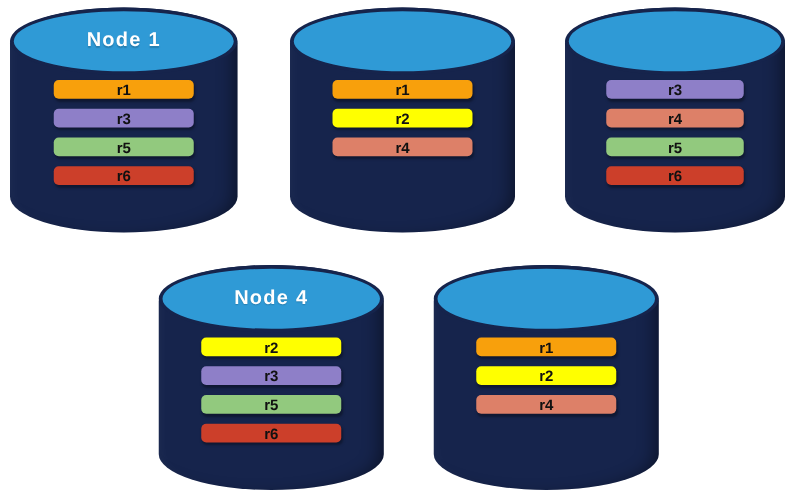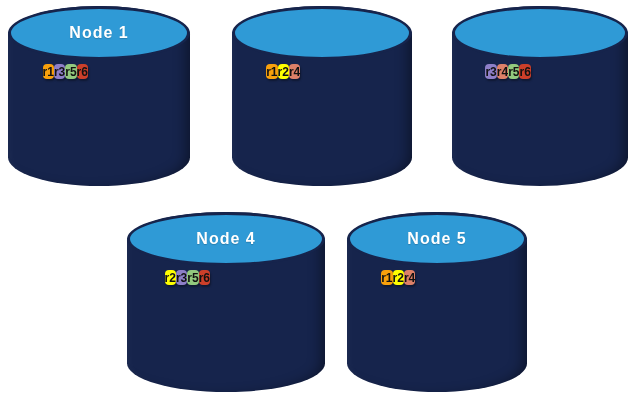--- a/index.html
+++ b/index.html
@@ -64,21 +64,21 @@
     text-shadow: 0 1px 1px rgba(0,0,0,0.18);
     z-index: 4;
     pointer-events: none;
   }
   .replica-stack {
     position: absolute;
     z-index: 3;
     left: 19%;
     right: 19%;
     display: flex;
-    flex-direction: row;
+    flex-direction: column;
   }
   .replica {
     height: 15px;
     border-radius: 4px;
     display: flex;
     align-items: center;
     justify-content: center;
     font-size: 12px;
     font-weight: bold;
     color: #111111;
@@ -115,34 +115,33 @@
     <div class="node" style="left: 452px; top: 6px; width: 176px; height: 180px;">
       <div class="cyl-body" style="background: rgb(22, 36, 76);"></div>
       <div class="cyl-top" style="background: rgb(47, 154, 214); border-color: rgb(22, 36, 76);"></div>
       <div class="replica-stack" style="top: 58px;">
         <div class="replica" style="background: rgb(142, 127, 200);">r3</div>
         <div class="replica" style="background: rgb(221, 128, 104);">r4</div>
         <div class="replica" style="background: rgb(146, 201, 126);">r5</div>
         <div class="replica" style="background: rgb(204, 63, 42);">r6</div>
       </div>
     </div>
-    <div class="node" style="left: 127px; top: 212px; width: 180px; height: 180px; padding-left: 18px;">
+    <div class="node" style="left: 127px; top: 212px; width: 180px; height: 180px;">
       <div class="cyl-body" style="background: rgb(22, 36, 76);"></div>
       <div class="cyl-top" style="background: rgb(47, 154, 214); border-color: rgb(22, 36, 76);"></div>
       <div class="node-label" style="color: rgb(255, 255, 255);">Node  4</div>
       <div class="replica-stack" style="top: 58px;">
         <div class="replica" style="background: rgb(255, 255, 0);">r2</div>
         <div class="replica" style="background: rgb(142, 127, 200);">r3</div>
         <div class="replica" style="background: rgb(146, 201, 126);">r5</div>
         <div class="replica" style="background: rgb(204, 63, 42);">r6</div>
       </div>
     </div>
     <div class="node" style="left: 347px; top: 212px; width: 180px; height: 180px;">
       <div class="cyl-body" style="background: rgb(22, 36, 76);"></div>
       <div class="cyl-top" style="background: rgb(47, 154, 214); border-color: rgb(22, 36, 76);"></div>
-      <div class="node-label" style="color: rgb(255, 255, 255);">Node  5</div>
       <div class="replica-stack" style="top: 58px;">
         <div class="replica" style="background: rgb(248, 160, 12);">r1</div>
         <div class="replica" style="background: rgb(255, 255, 0);">r2</div>
         <div class="replica" style="background: rgb(221, 128, 104);">r4</div>
       </div>
     </div>
   </div>
 
 </body></html>

